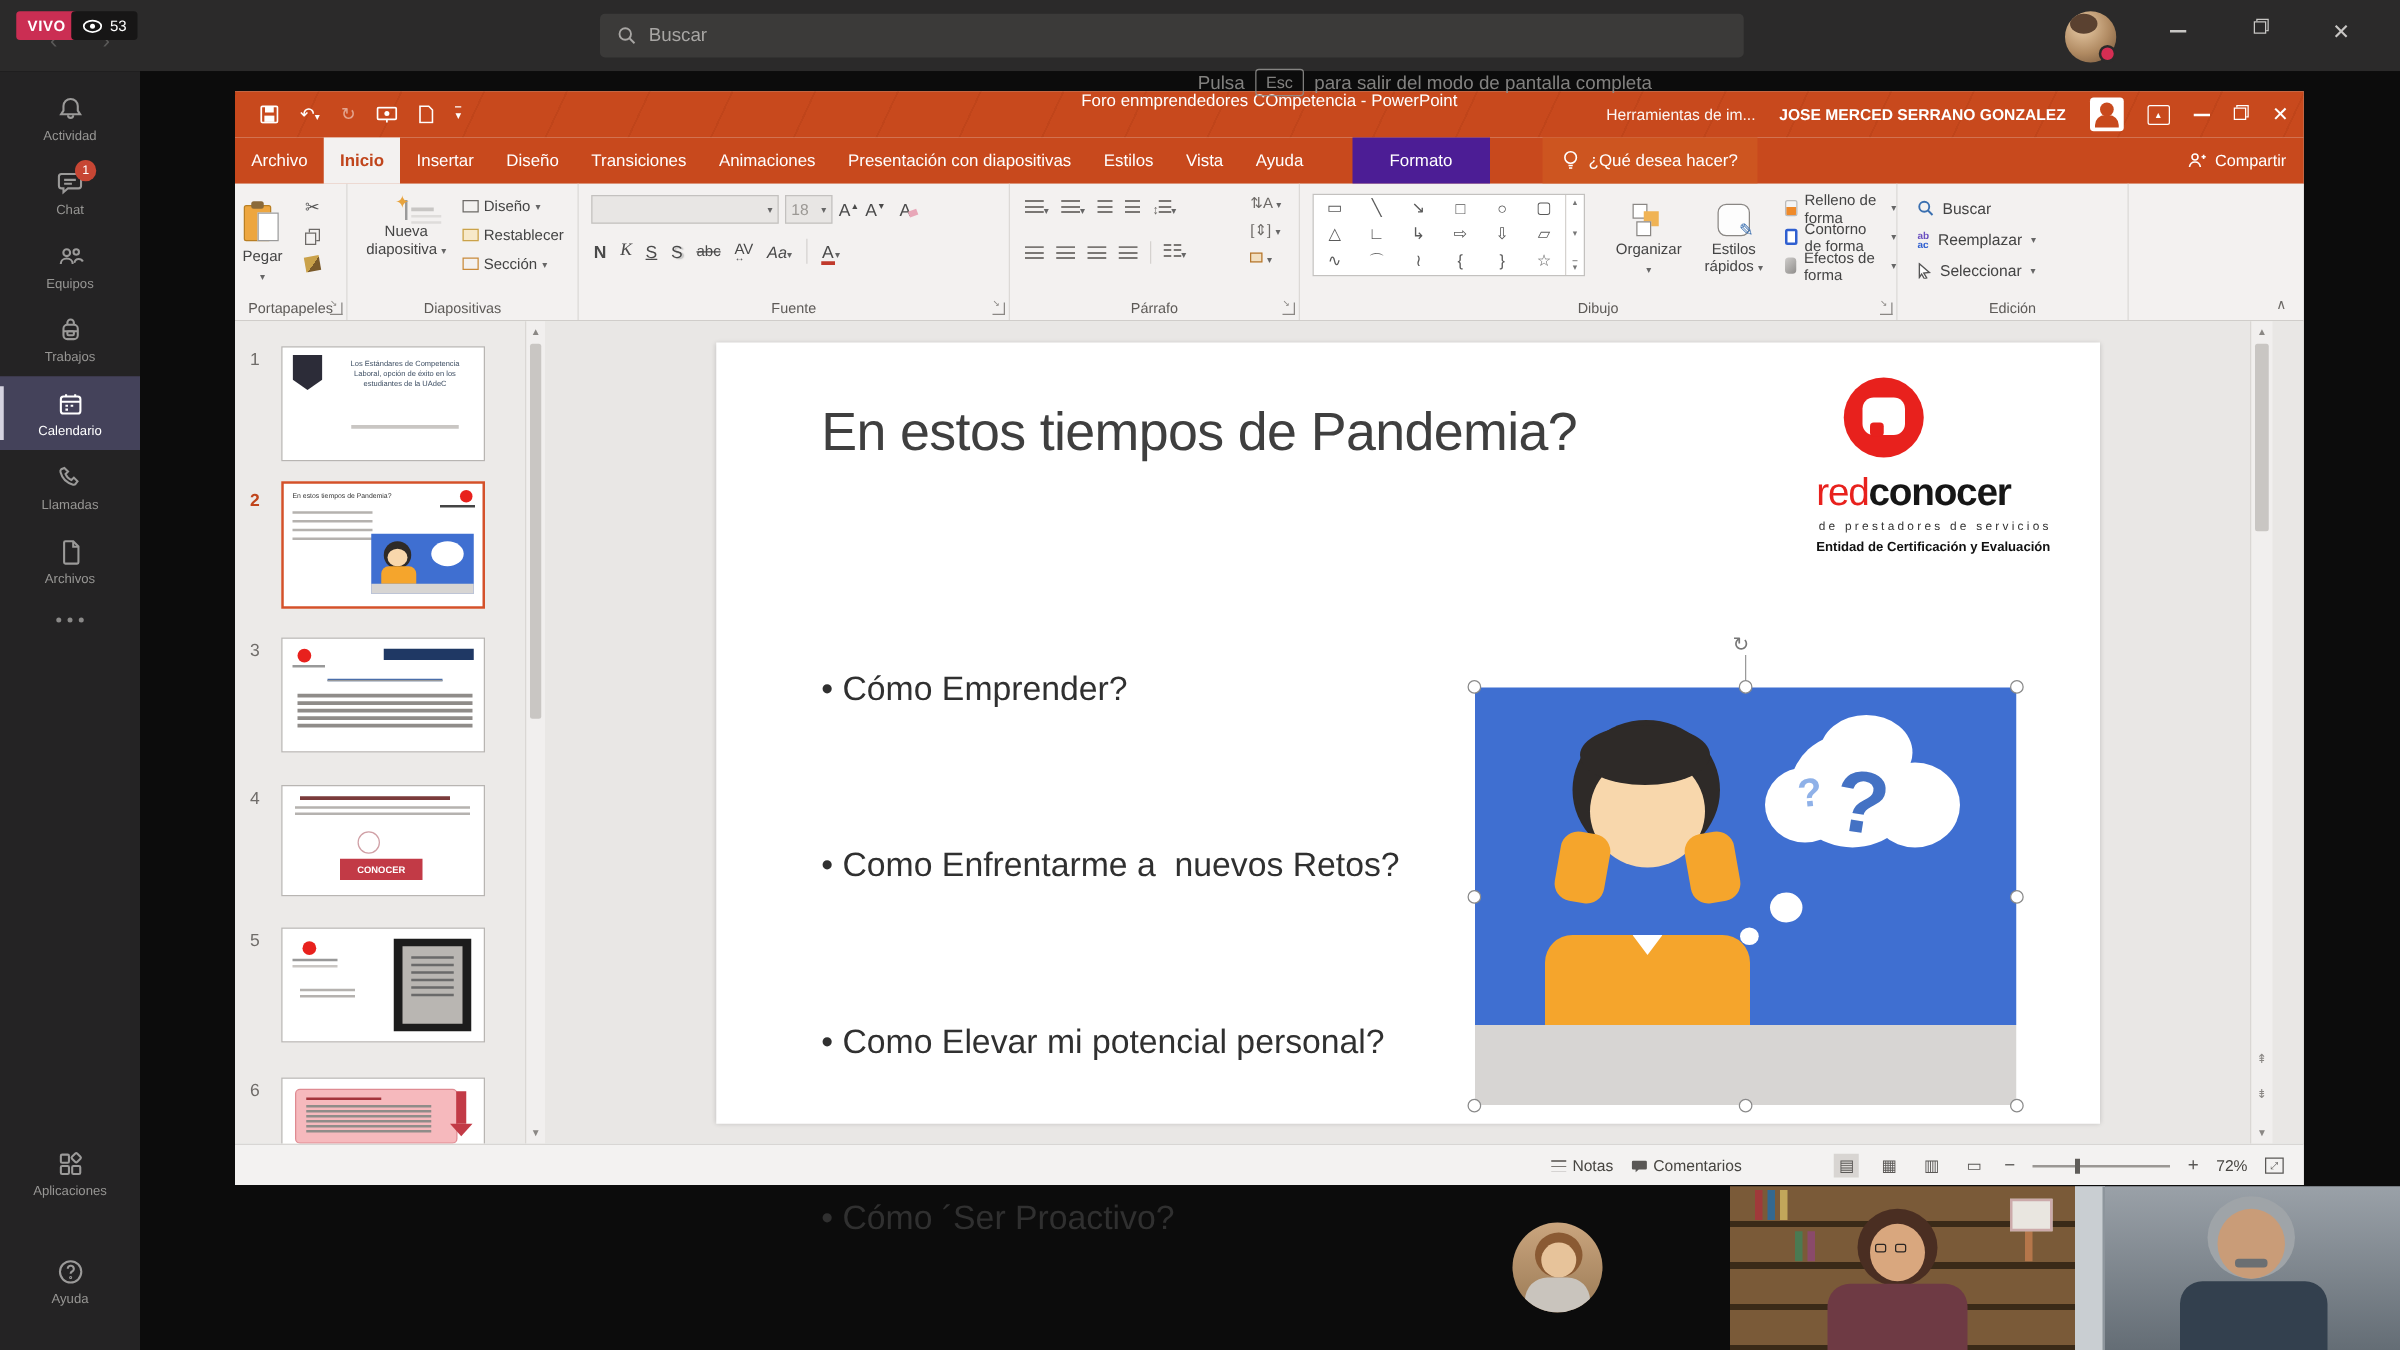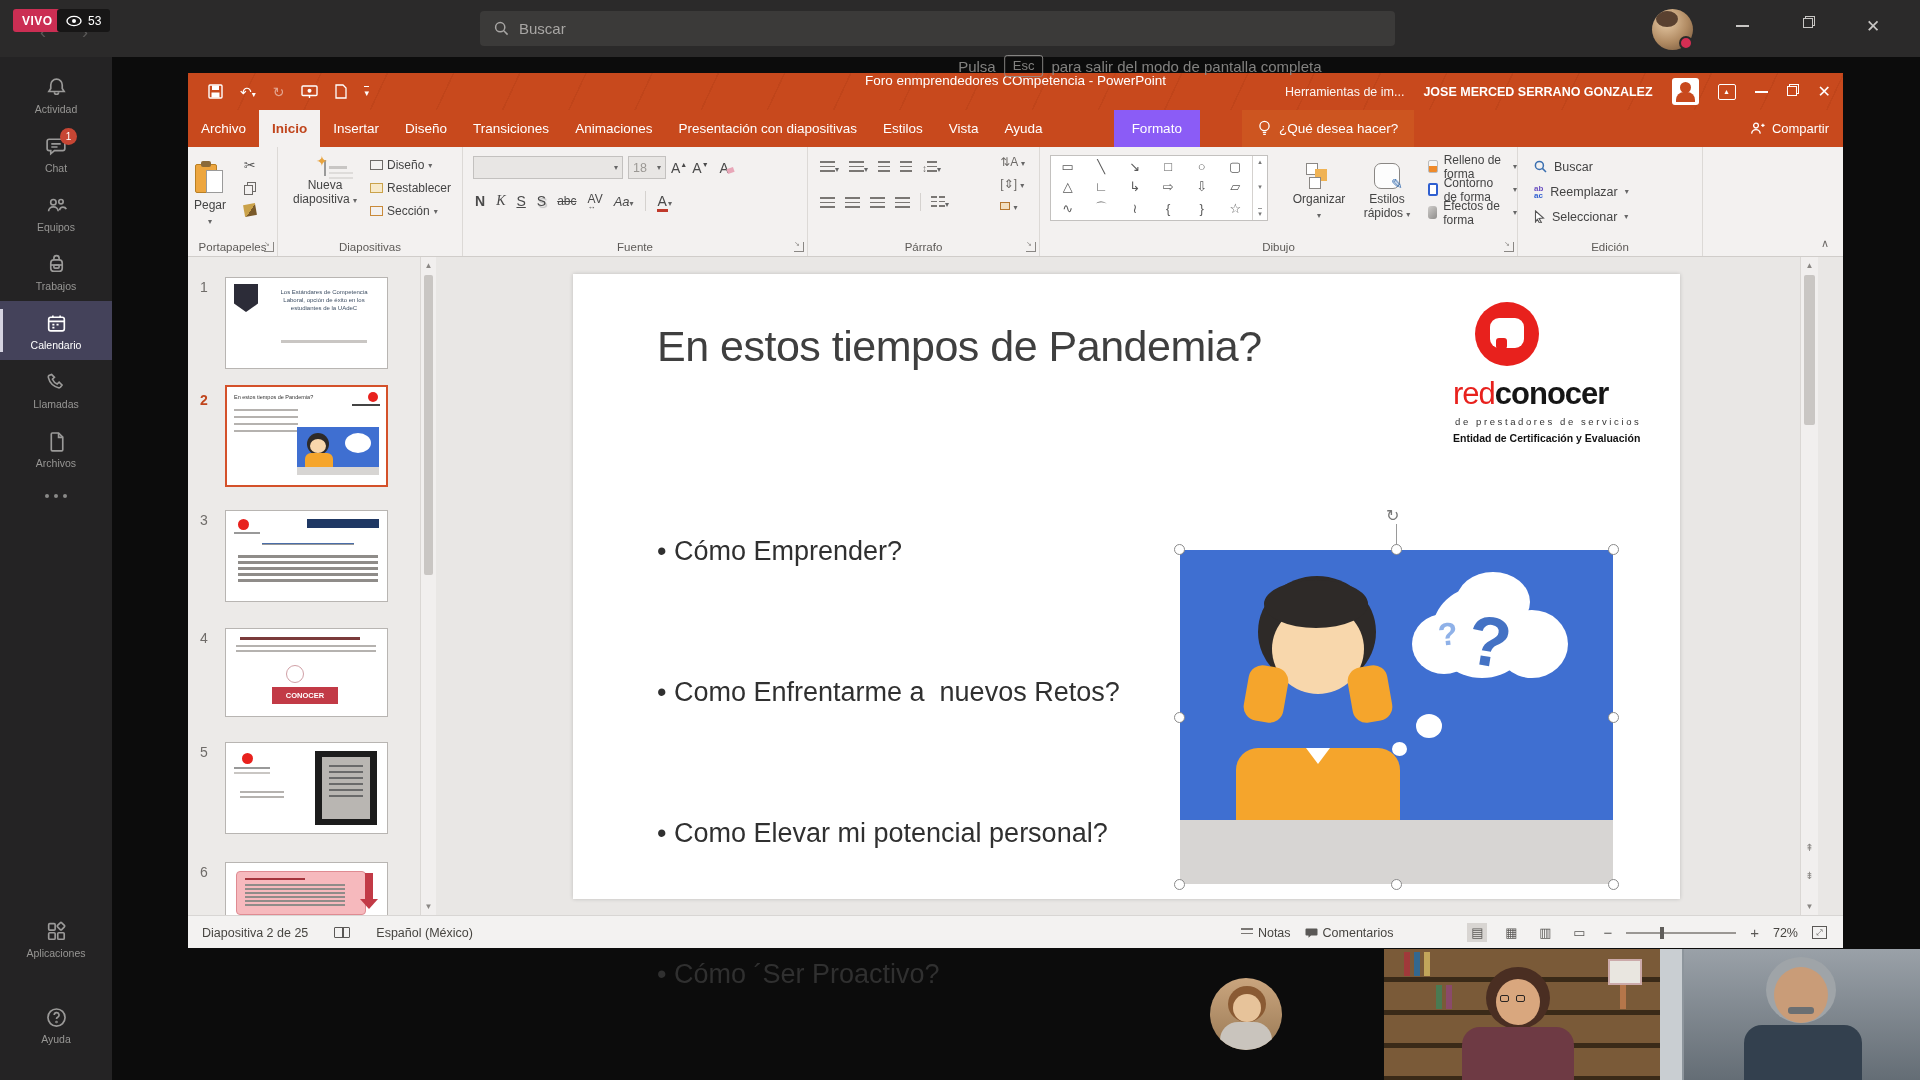--- a/index.html
+++ b/index.html
@@ -54,21 +54,21 @@
   .tb-right{position:absolute;right:12px;top:0;height:37px;display:flex;align-items:center;gap:19px;color:#fff;font-size:12.5px;}
   .acct-ic{width:27px;height:27px;background:#fff;border-radius:3px;position:relative;}
   .acct-ic i{position:absolute;left:8px;top:4px;width:11px;height:11px;border-radius:50%;background:#c8491d;}
   .acct-ic b{position:absolute;left:4px;top:14px;width:19px;height:10px;border-radius:8px 8px 0 0;background:#c8491d;}
   .ribopt{width:18px;height:16px;border:1.5px solid #fff;border-radius:2px;font-size:8px;display:flex;align-items:center;justify-content:center;color:#fff;}
 
   .ppt-tabs{position:absolute;left:0;top:37px;width:100%;height:37px;background:#c8491d;display:flex;align-items:stretch;
      color:#fff;font-size:13.5px;}
   .tab{padding:0 13px;display:flex;align-items:center;}
   .tab.active{background:#f3f1f0;color:#c0451c;font-weight:bold;}
-  .tab.ctx{background:#8b5cf6;margin-left:58px;padding:0 18px;}
+  .tab.ctx{background:#4c1d95;margin-left:26px;padding:0 30px;}
   .tellme{display:flex;align-items:center;gap:8px;background:#cd5520;margin-left:42px;padding:0 16px;}
   .share{position:absolute;right:14px;top:0;height:37px;display:flex;align-items:center;gap:7px;font-size:13px;color:#fff;}
 
   .ribbon{position:absolute;left:0;top:74px;width:100%;height:110px;background:#f3f1f0;border-bottom:1px solid #d0cdca;display:flex;}
   .rgroup{position:relative;height:100%;border-right:1px solid #dcd9d6;}
   .rg-label{position:absolute;left:0;right:0;bottom:3px;text-align:center;font-size:11.5px;color:#5d5a57;}
   .launcher{position:absolute;right:3px;bottom:4px;width:10px;height:10px;border-right:1.5px solid #8a8784;border-bottom:1.5px solid #8a8784;font-size:7px;color:#8a8784;line-height:3px;}
   .bigbtn{display:flex;flex-direction:column;align-items:center;justify-content:flex-start;gap:3px;padding-top:8px;color:#444;font-size:12px;line-height:14px;text-align:center;}
   .caret{font-size:8px;color:#666;}
   .minirow{display:flex;align-items:center;gap:4px;font-size:12px;color:#444;}
@@ -664,25 +664,20 @@
       <div class="vsb" style="left:1612px;width:18px;">
         <span class="arr" style="top:4px;">▲</span>
         <span class="thumbbar" style="top:18px;height:150px;"></span>
         <span class="arr" style="bottom:62px;font-size:10px;">⇞</span>
         <span class="arr" style="bottom:34px;font-size:10px;">⇟</span>
         <span class="arr" style="bottom:4px;">▼</span>
       </div>
     </div>
 
     <div class="statusbar">
-      <div class="st-left">
-        <span>Diapositiva 2 de 25</span>
-        <span class="book"></span>
-        <span>Español (México)</span>
-      </div>
       <div class="st-right">
         <span style="display:flex;align-items:center;gap:5px;">
           <span class="ico-lines" style="width:12px;height:9px;"></span>
           <span>Notas</span>
         </span>
         <span style="display:flex;align-items:center;gap:5px;">
           <svg width="13" height="12" viewBox="0 0 13 12">
               <path d="M1.5 1.5h10a1 1 0 0 1 1 1v5a1 1 0 0 1-1 1H6l-2.5 2.3V8.5h-2a1 1 0 0 1-1-1v-5a1 1 0 0 1 1-1z" fill="#5a5856"></path>
             </svg>
           <span>Comentarios</span>

